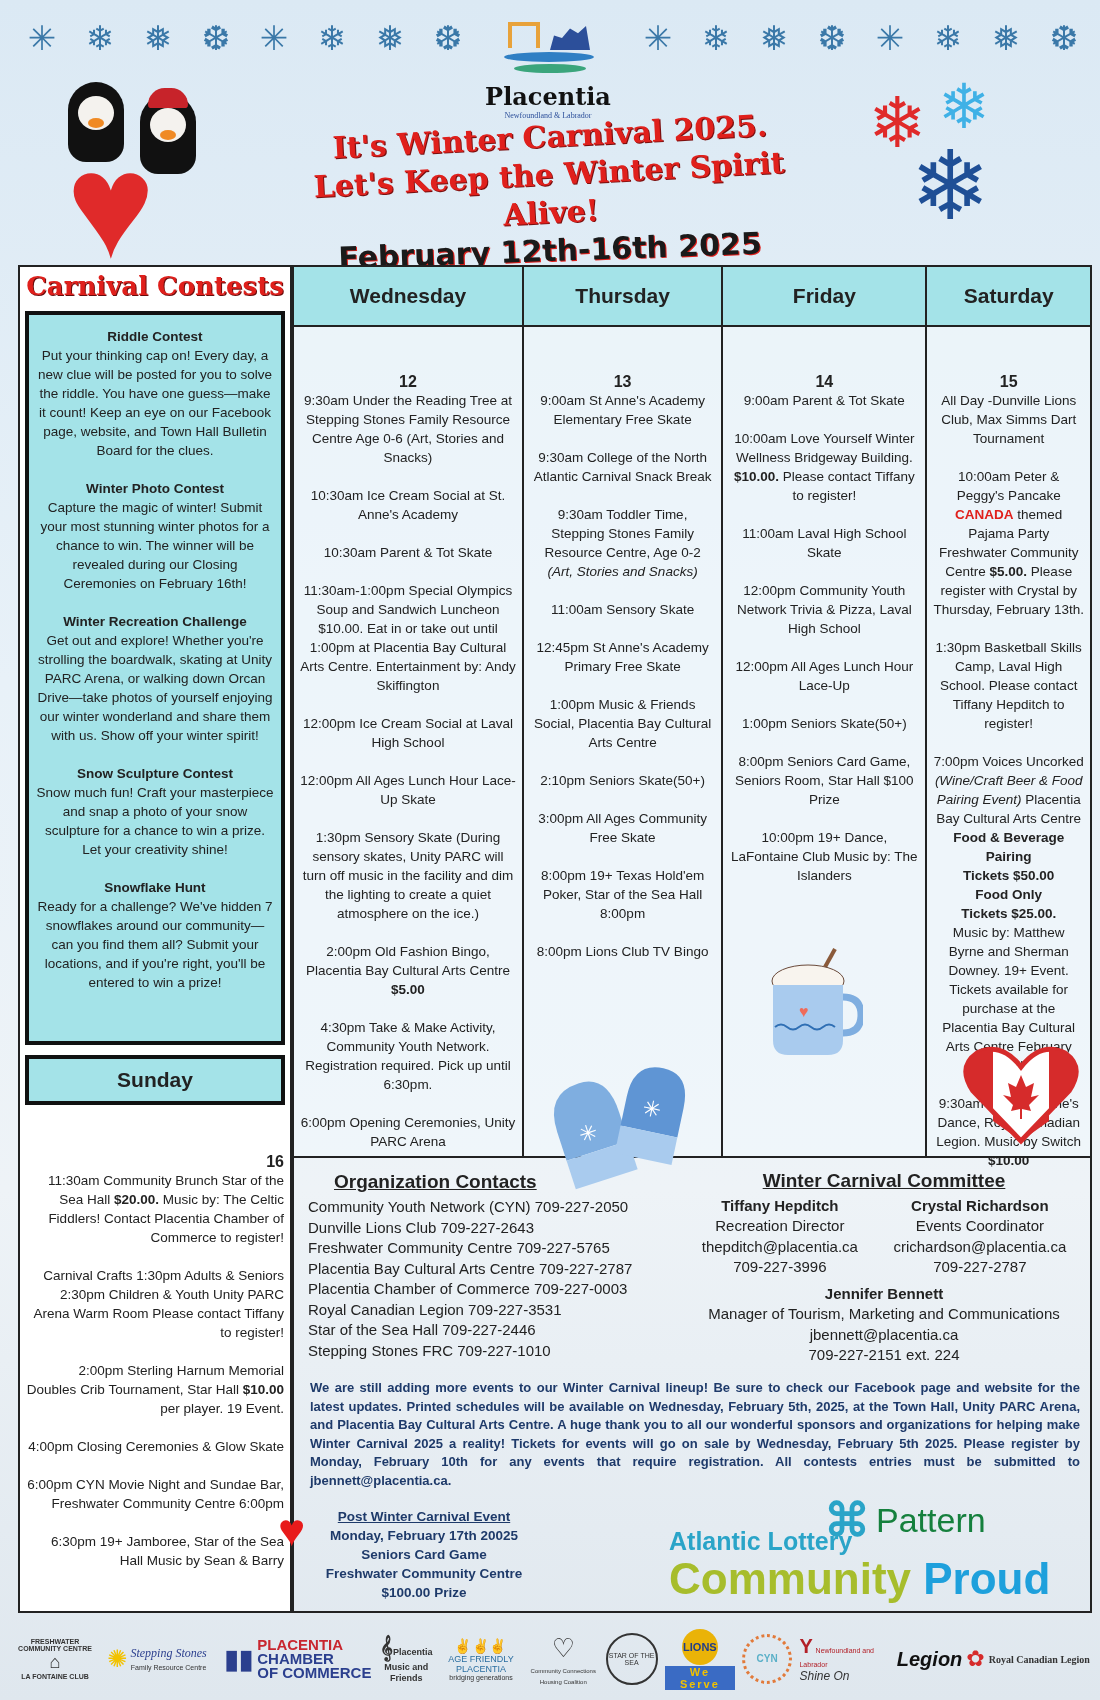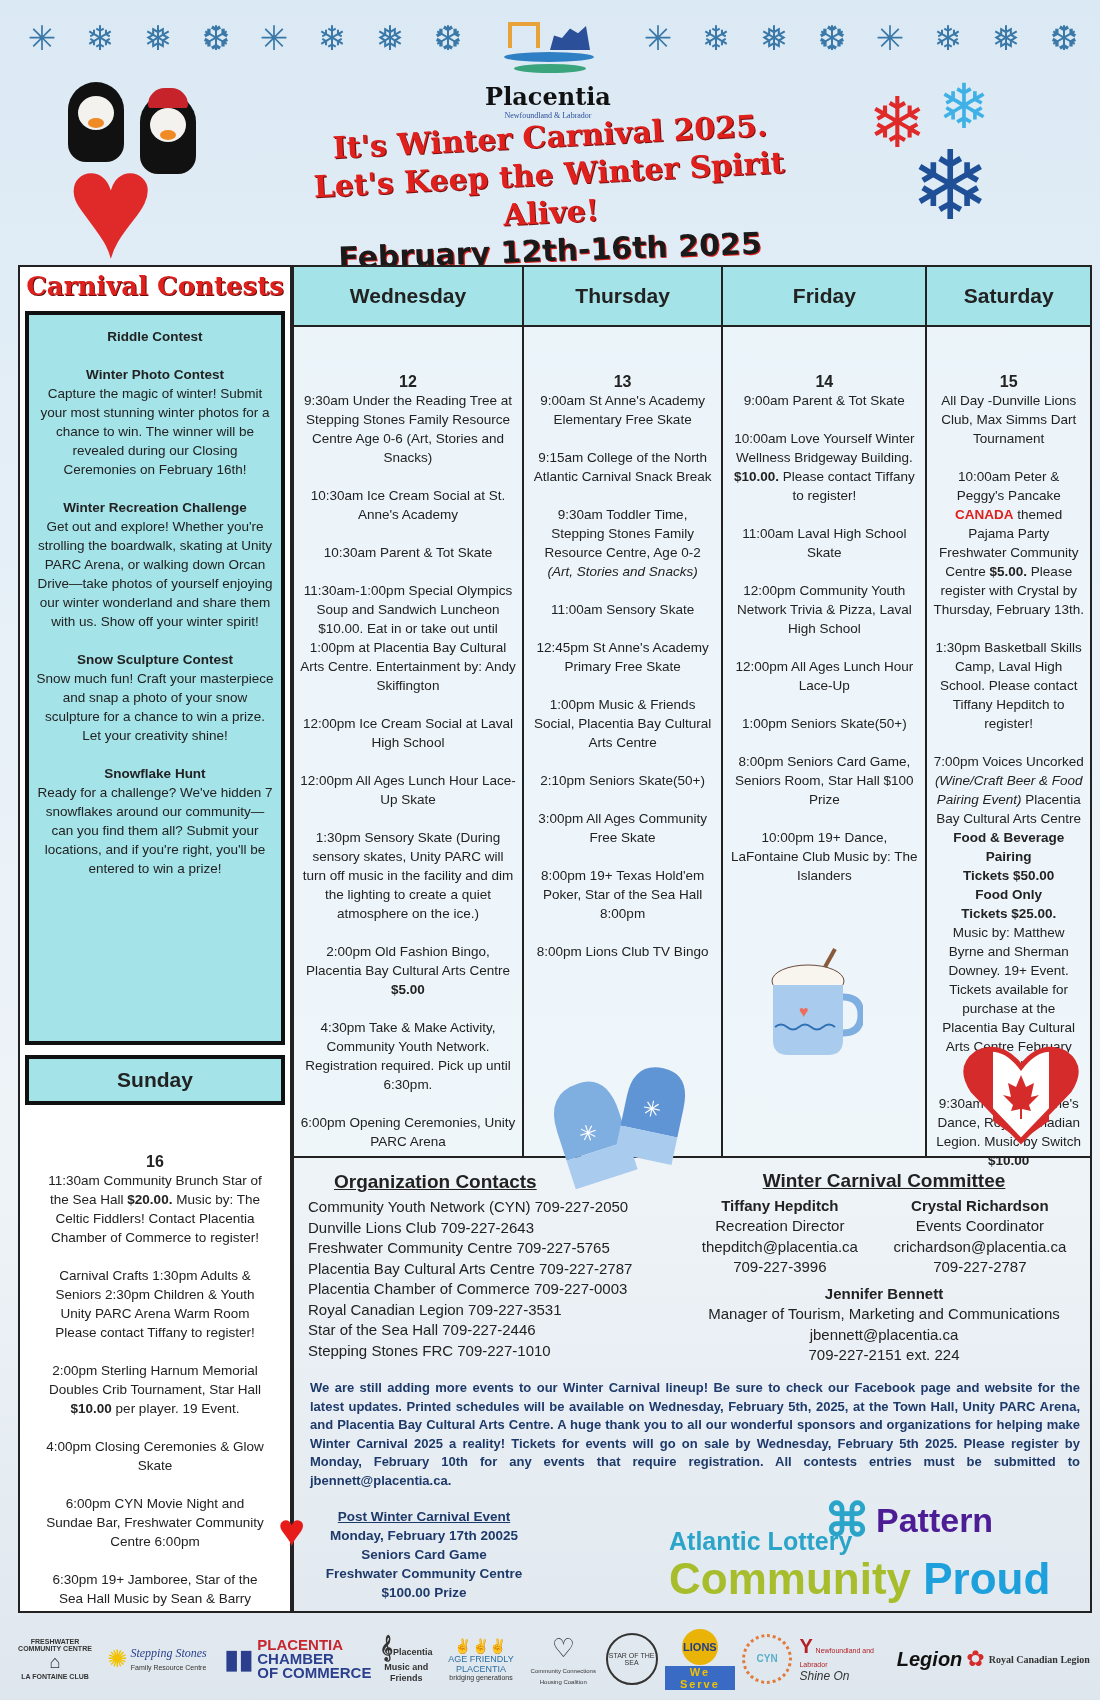--- a/index.html
+++ b/index.html
@@ -38,21 +38,21 @@
   .title-line { font-family: "DejaVu Serif", serif; font-weight: bold; color: #e0201c; font-size: 30px; line-height: 38px; text-shadow: 1px 1px 0 #7a0f0f; transform: rotate(-3deg); }
   .title-date { font-family: "DejaVu Sans", sans-serif; font-weight: bold; color: #1a1a1a; font-size: 30px; line-height: 38px; text-shadow: 1px 1px 0 #e0201c; transform: rotate(-2deg); }
 
   
   .left-panel { position: absolute; left: 18px; top: 265px; width: 274px; height: 1348px; background: #fff; border: 2px solid #222; }
   .contests-title { text-align: center; font-family: "DejaVu Serif", serif; font-weight: bold; font-size: 26px; color: #e0201c; text-shadow: 1px 1px 0 #6a0c0c; padding-top: 4px; height: 44px; }
   .contests-box { margin: 0 5px; background: #a4e3e8; border: 4px solid #111; padding: 12px 6px 10px; height: 734px; }
   .contest { text-align: center; font-size: 13.5px; line-height: 19px; margin-bottom: 19px; }
   .contest-title { font-weight: bold; }
   .sunday-header { margin: 10px 5px 0; height: 50px; background: #a4e3e8; border: 4px solid #111; text-align: center; font-weight: bold; font-size: 21px; line-height: 42px; }
-  .sunday-body { text-align: center; font-size: 13.5px; line-height: 19px; padding: 8px 22px; }
+  .sunday-body { text-align: right; font-size: 13.5px; line-height: 19px; padding: 8px 6px; }
   .day-num { font-weight: bold; font-size: 16px; line-height: 18px; margin-top: 40px; }
   .event { margin-bottom: 19px; }
   b { font-weight: bold; }
 
   
   .grid { position: absolute; left: 292px; top: 265px; width: 800px; height: 893px; border: 2px solid #222; border-left: none; display: flex; background: rgba(240,246,251,0.7); }
   .col { border-left: 2px solid #222; display: flex; flex-direction: column; }
   .col-head { height: 60px; background: #a4e3e8; border-bottom: 2px solid #222; text-align: center; font-weight: bold; font-size: 21px; line-height: 58px; }
   .col-body { text-align: center; font-size: 13.5px; line-height: 19px; padding: 6px 6px; flex: 1; position: relative; }
   .c-wed { width: 232px; } .c-thu { width: 201px; } .c-fri { width: 206px; } .c-sat { width: 166px; }
@@ -71,21 +71,21 @@
   .person-name { font-weight: bold; }
   .notice { position: absolute; left: 16px; top: 222px; width: 770px; font-size: 13px; line-height: 18.5px; font-weight: bold; color: #1e3a6a; text-align: justify; }
   .post-event { position: absolute; left: 0; top: 350px; width: 260px; text-align: center; font-size: 13.5px; line-height: 19px; font-weight: bold; color: #1e3a6a; }
   .post-event .pe-title { text-decoration: underline; }
   .pe-heart { position: absolute; left: -16px; top: 0; color: #e81b1b; font-size: 46px; line-height: 46px; }
   .port-logo { position: absolute; left: 255px; top: 355px; width: 100px; text-align: center; }
   .port-a { width: 80px; height: 70px; margin: 0 auto; background: #2a6689; clip-path: polygon(50% 0, 100% 100%, 72% 100%, 50% 45%, 28% 100%, 0 100%); }
   .port-name { font-size: 8px; font-weight: bold; color: #888; letter-spacing: 0.5px; margin-top: 2px; }
   .pattern-logo { position: absolute; left: 530px; top: 340px; display: flex; align-items: center; gap: 6px; }
   .pattern-mark { font-size: 46px; line-height: 46px; color: #2aa4c8; font-weight: bold; }
-  .pattern-word { font-size: 34px; font-weight: bold; color: #4c1d95; }
+  .pattern-word { font-size: 34px; font-weight: normal; color: #15803d; }
   .alc { position: absolute; left: 375px; top: 370px; }
   .alc-line1 { font-size: 25px; color: #2aa4c8; font-weight: bold; }
   .alc-line2 { font-size: 44px; line-height: 46px; font-weight: bold; }
   .alc-line2 .g { color: #a7bd2c; } .alc-line2 .bl { color: #1ea0dc; }
 
   
   .sponsors { position: absolute; left: 10px; top: 1628px; width: 1080px; height: 62px; display: flex; align-items: center; justify-content: space-between; }
   .sp { font-size: 10px; text-align: center; color: #333; }
   .sp-chamber { color: #2b3f8e; font-weight: bold; font-size: 15px; line-height: 14px; text-align: left; }
   .sp-chamber .t { color: #c8262f; }
@@ -153,20 +153,21 @@
     <span style="left:78px;top:-4px;font-size:62px;color:#3fb1e6;">❄</span>
     <span style="left:50px;top:58px;font-size:96px;color:#1f4f96;">❄</span>
   </div>
 </div>
 
 <div class="left-panel">
   <div class="contests-title">Carnival Contests</div>
   <div class="contests-box">
     <div class="contest">
       <div class="contest-title">Riddle Contest</div>
+      <div>Put your thinking cap on! Every day, a new clue will be posted for you to solve the riddle. You have one guess—make it count! Keep an eye on our Facebook page, website, and Town Hall Bulletin Board for the clues.</div>
     </div>
     <div class="contest">
       <div class="contest-title">Winter Photo Contest</div>
       <div>Capture the magic of winter! Submit your most stunning winter photos for a chance to win. The winner will be revealed during our Closing Ceremonies on February 16th!</div>
     </div>
     <div class="contest">
       <div class="contest-title">Winter Recreation Challenge</div>
       <div>Get out and explore! Whether you're strolling the boardwalk, skating at Unity PARC Arena, or walking down Orcan Drive—take photos of yourself enjoying our winter wonderland and share them with us. Show off your winter spirit!</div>
     </div>
     <div class="contest">
@@ -207,21 +208,21 @@
       <div class="event">4:30pm Take &amp; Make Activity, Community Youth Network. Registration required. Pick up until 6:30pm.</div>
       <div class="event">6:00pm Opening Ceremonies, Unity PARC Arena</div>
     </div>
   </div>
 
   <div class="col c-thu">
     <div class="col-head">Thursday</div>
     <div class="col-body">
       <div class="day-num">13</div>
       <div class="event">9:00am St Anne's Academy Elementary Free Skate</div>
-      <div class="event">9:15am College of the North Atlantic Carnival Snack Break</div>
+      <div class="event">9:30am College of the North Atlantic Carnival Snack Break</div>
       <div class="event"><span>9:30am Toddler Time, Stepping Stones Family Resource Centre, Age 0-2 </span><span class="it">(Art, Stories and Snacks)</span></div>
       <div class="event">11:00am Sensory Skate</div>
       <div class="event">12:45pm St Anne's Academy Primary Free Skate</div>
       <div class="event">1:00pm Music &amp; Friends Social, Placentia Bay Cultural Arts Centre</div>
       <div class="event">2:10pm Seniors Skate(50+)</div>
       <div class="event">3:00pm All Ages Community Free Skate</div>
       <div class="event">8:00pm 19+ Texas Hold'em Poker, Star of the Sea Hall 8:00pm</div>
       <div class="event">8:00pm Lions Club TV Bingo</div>
       <svg class="deco" style="left:18px;top:735px;" width="150" height="145" viewBox="0 0 150 145">
         <g transform="rotate(-18 50 80)">

